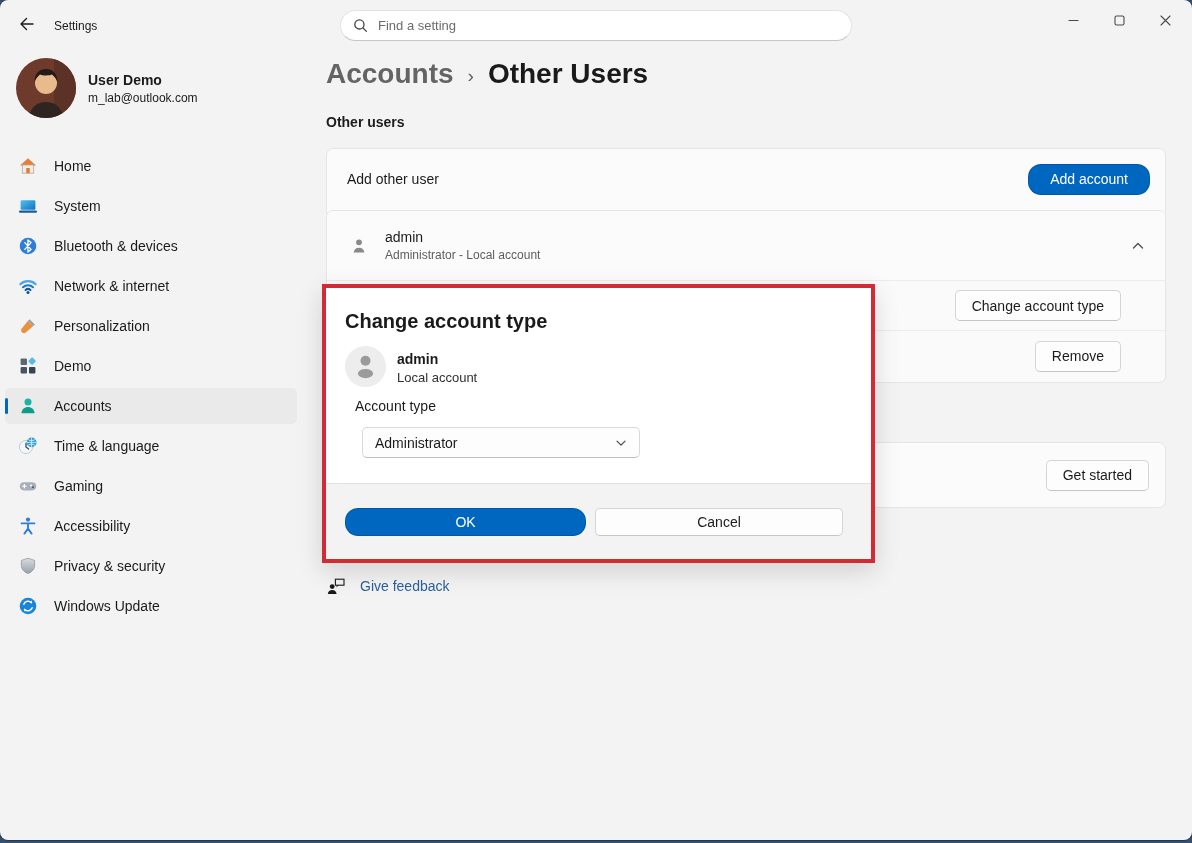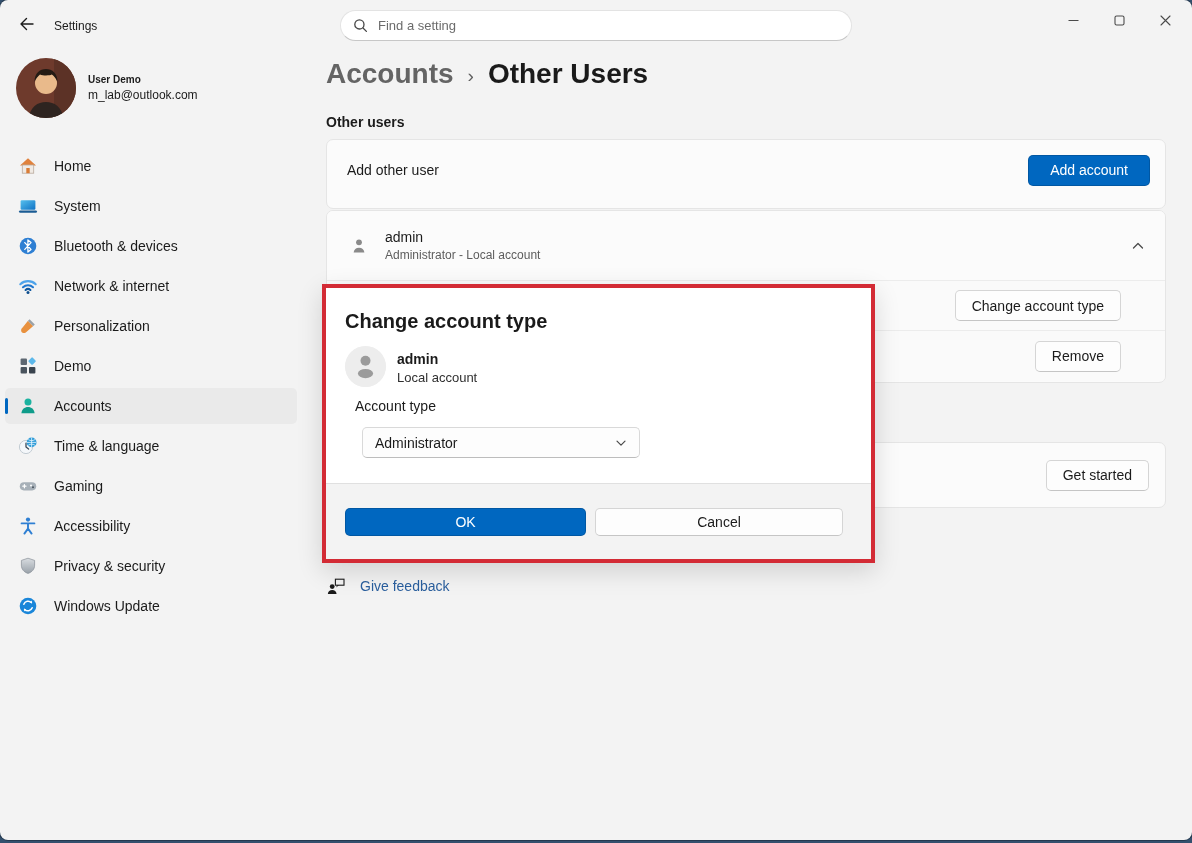--- a/index.html
+++ b/index.html
@@ -19,43 +19,43 @@
   .searchbox input { flex:1; border:none; outline:none; background:transparent; font-size:13px; color:#1b1b1b;
                      font-family:"Liberation Sans", sans-serif; }
   .searchbox input::placeholder { color:#6b6b6b; }
   .win-controls { position:absolute; right:4px; top:0; height:42px; display:flex; }
   .win-controls button { width:46px; height:40px; border:none; background:transparent; cursor:pointer;
                          display:flex; align-items:center; justify-content:center; }
 
   
   .profile { position:absolute; left:16px; top:58px; display:flex; align-items:center; gap:12px; width:280px; }
   .avatar { width:60px; height:60px; border-radius:50%; overflow:hidden; flex:0 0 60px; }
-  .p-name { font-size:10px; font-weight:700; color:#1b1b1b; }
+  .p-name { font-size:14px; font-weight:700; color:#1b1b1b; }
   .p-email { font-size:12px; color:#1b1b1b; margin-top:3px; }
   .nav { position:absolute; left:5px; top:148px; width:292px; display:flex; flex-direction:column; gap:4px;text-align:center; }
   .nav-item { position:relative; height:36px; border-radius:5px; display:flex; align-items:center;
               padding-left:13px; gap:16px; font-size:14px; color:#1b1b1b; cursor:pointer; }
   .nav-item.selected { background:#eaeaea; }
   .nav-item .pill { position:absolute; left:0; top:10px; width:3px; height:16px; border-radius:2px; background:#0067c0; }
   .nav-ico { width:20px; height:20px; display:flex; }
 
   
   .breadcrumb { position:absolute; left:326px; top:58px; display:flex; align-items:center; gap:14px; }
   .bc-parent { font-size:28px; font-weight:600; color:#646464; cursor:pointer; }
   .bc-sep { font-size:19px; color:#5f5f5f; padding-top:4px; }
   .bc-current { font-size:28px; font-weight:600; color:#1a1a1a; }
   .section-label { position:absolute; left:326px; top:114px; font-size:14px; font-weight:700; color:#1b1b1b; }
 
   .card { position:absolute; left:326px; width:840px; background:#fbfbfb; border:1px solid #e5e5e5; border-radius:7px; }
-  .add-user-card { top:139px; height:70px; display:flex; align-items:center; justify-content:space-between;
+  .add-user-card { top:148px; height:70px; display:flex; align-items:center; justify-content:space-between;
                    padding:0 15px 8px 20px; }
   .add-user-label { font-size:14px; color:#1b1b1b; }
 
   .btn-primary { background:#0067c0; color:#ffffff; font-size:14px; height:31px; padding:0 21px;
-                 border:1px solid rgba(0,0,0,.15); border-radius:5px; cursor:pointer;
+                 border:1px solid rgba(0,0,0,.15); border-radius:13px; cursor:pointer;
                  font-family:"Liberation Sans", sans-serif; }
   .btn-standard { background:#fdfdfd; color:#1b1b1b; font-size:14px; height:31px; padding:0 16px;
                   border:1px solid #d5d5d5; border-bottom-color:#c5c5c5; border-radius:5px; cursor:pointer;
                   font-family:"Liberation Sans", sans-serif; }
 
   .expander { top:210px; height:173px; overflow:hidden; padding:0; }
   .exp-header { height:70px; display:flex; align-items:center; gap:16px; padding:0 20px 0 22px;
                 background:#fbfbfb; border-bottom:1px solid #ececec; }
   .exp-title { font-size:14px; color:#1b1b1b; }
   .exp-sub { font-size:12px; color:#5d5d5d; margin-top:3px; }

